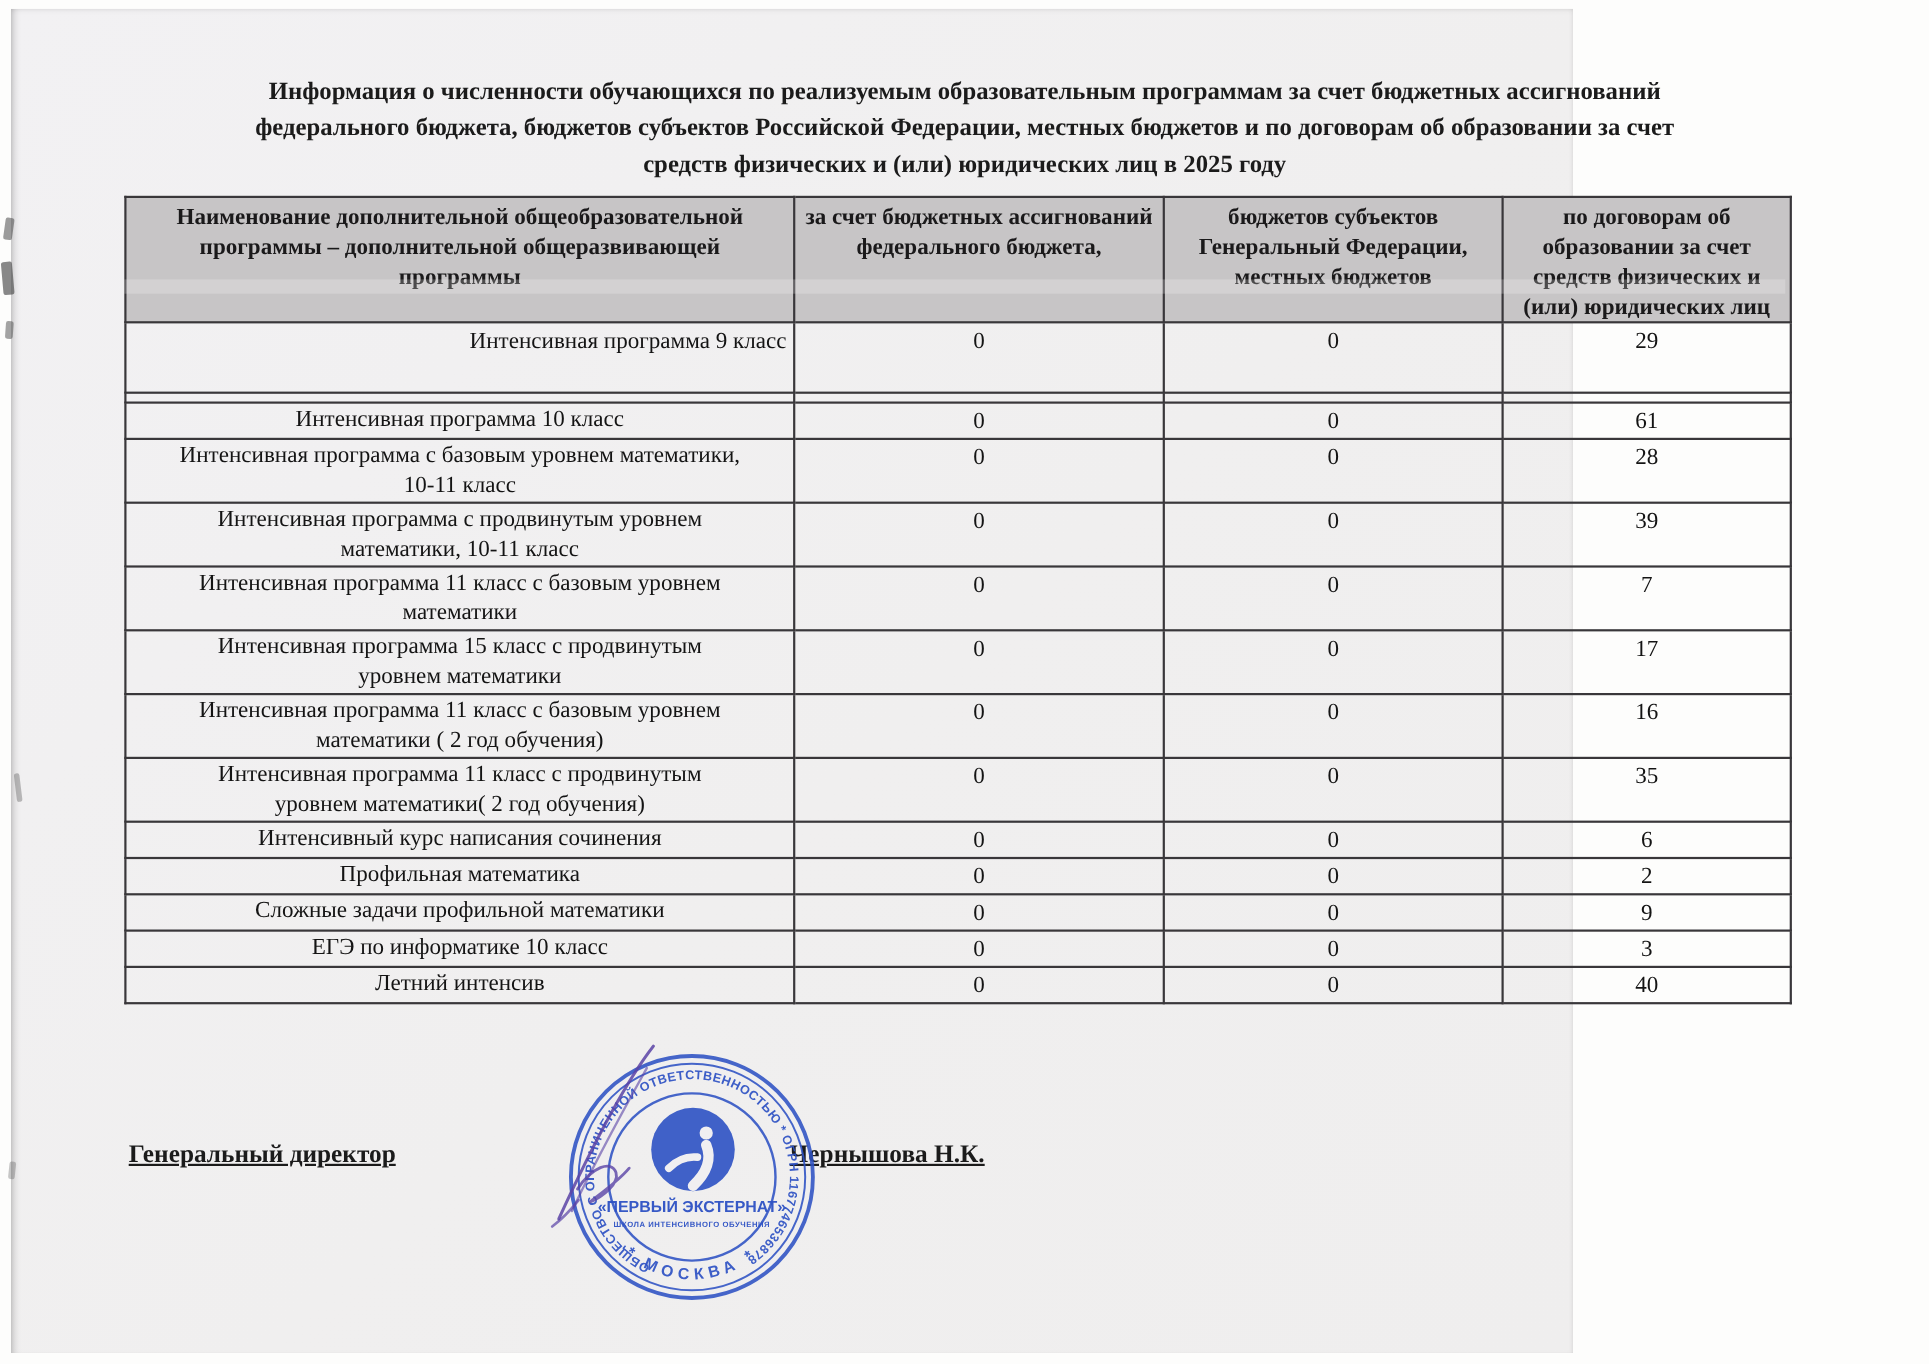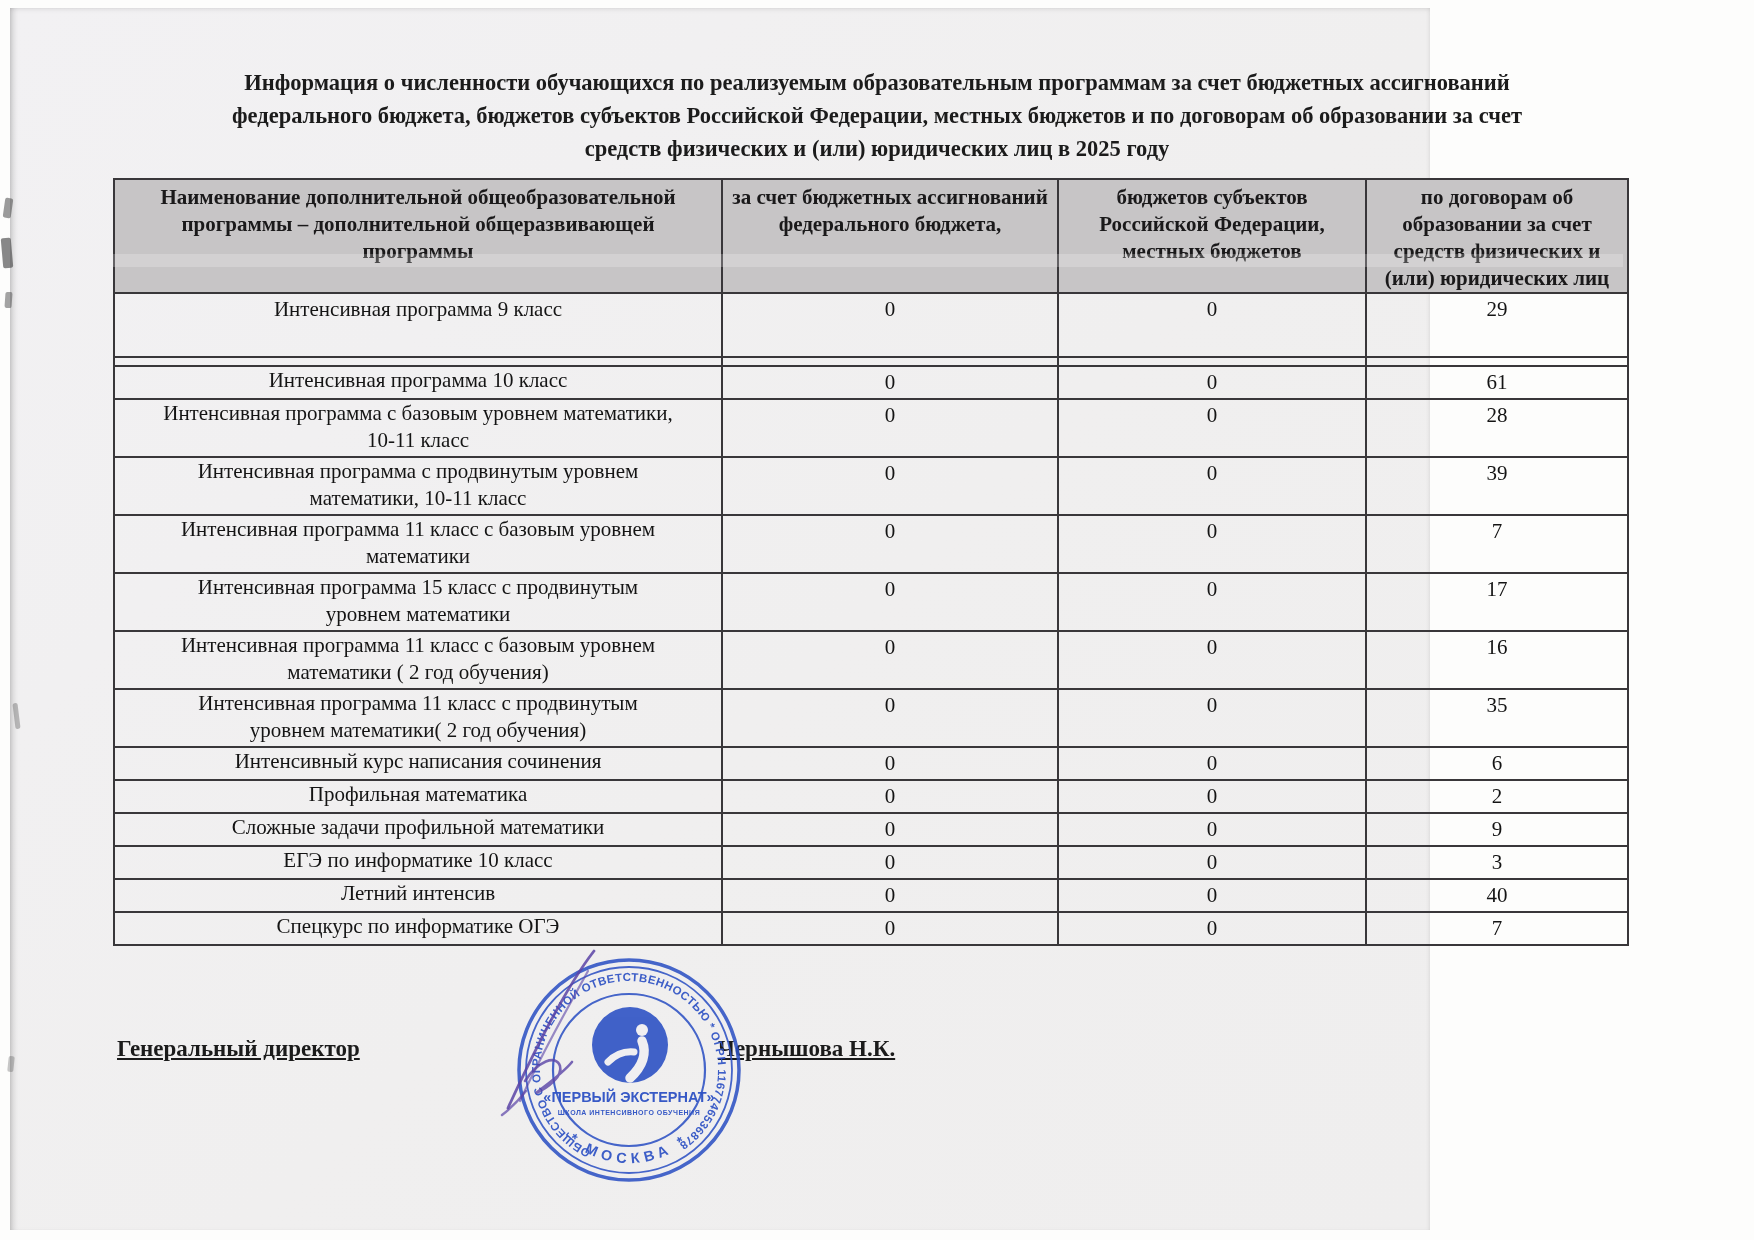--- a/index.html
+++ b/index.html
@@ -29,21 +29,21 @@
     background:#c7c5c6;font-size:21px;font-weight:bold;color:#1a191a;
     vertical-align:top;line-height:27px;padding:4px 4px 0;text-align:center;
   }
   table.programs thead th.c1{padding:4px 44px 16px;}
   table.programs tbody td{
     font-size:21px;line-height:27px;vertical-align:top;
     text-align:center;padding:2px 4px 2px;
   }
   table.programs tbody td.name{padding:0 44px 2px;}
   table.programs tr.tall td{height:58px;}
-  table.programs tr.tall td.name{text-align:center;padding:2px 22px 2px;}
+  table.programs tr.tall td.name{text-align:right;padding:2px 6px 2px;}
   table.programs tr.spacer td{height:7px;padding:0;}
   .scan-band{
     position:absolute;left:103px;top:246px;width:1510px;height:13px;
     background:rgba(255,255,255,.22);pointer-events:none;
   }
   .footer-label{
     position:absolute;font-weight:bold;font-size:23px;color:#1b1b1b;white-space:nowrap;text-decoration:underline;
   }
   .footer-label.left{left:107px;top:1028px;}
   .footer-label.right{left:708px;top:1028px;}
@@ -71,21 +71,21 @@
     <colgroup>
       <col style="width:608px">
         <col style="width:336px">
         <col style="width:308px">
         <col style="width:262px">
     </colgroup>
     <thead>
       <tr>
         <th class="c1">Наименование дополнительной общеобразовательной программы – дополнительной общеразвивающей программы</th>
         <th>за счет бюджетных ассигнований федерального бюджета,</th>
-        <th>бюджетов субъектов Российской Федерации, местных бюджетов</th>
+        <th>бюджетов субъектов Генеральный Федерации, местных бюджетов</th>
         <th>по договорам об образовании за счет средств физических и (или) юридических лиц</th>
       </tr>
     </thead>
     <tbody>
         <tr class="tall">
           <td class="name">Интенсивная программа 9 класс</td>
           <td>0</td>
           <td>0</td>
           <td>29</td>
         </tr>
@@ -159,26 +159,20 @@
           <td class="name">ЕГЭ по информатике 10 класс</td>
           <td>0</td>
           <td>0</td>
           <td>3</td>
         </tr>
         <tr>
           <td class="name">Летний интенсив</td>
           <td>0</td>
           <td>0</td>
           <td>40</td>
-        </tr>
-        <tr>
-          <td class="name">Спецкурс по информатике ОГЭ</td>
-          <td>0</td>
-          <td>0</td>
-          <td>7</td>
         </tr>
       </tbody>
   </table>
 
   <div class="scan-band"></div>
 
   <div class="footer-label left">Генеральный директор</div>
   <div class="footer-label right">Чернышова Н.К.</div>
 
   <svg class="stamp-svg" width="240" height="240" viewBox="0 0 240 240">

